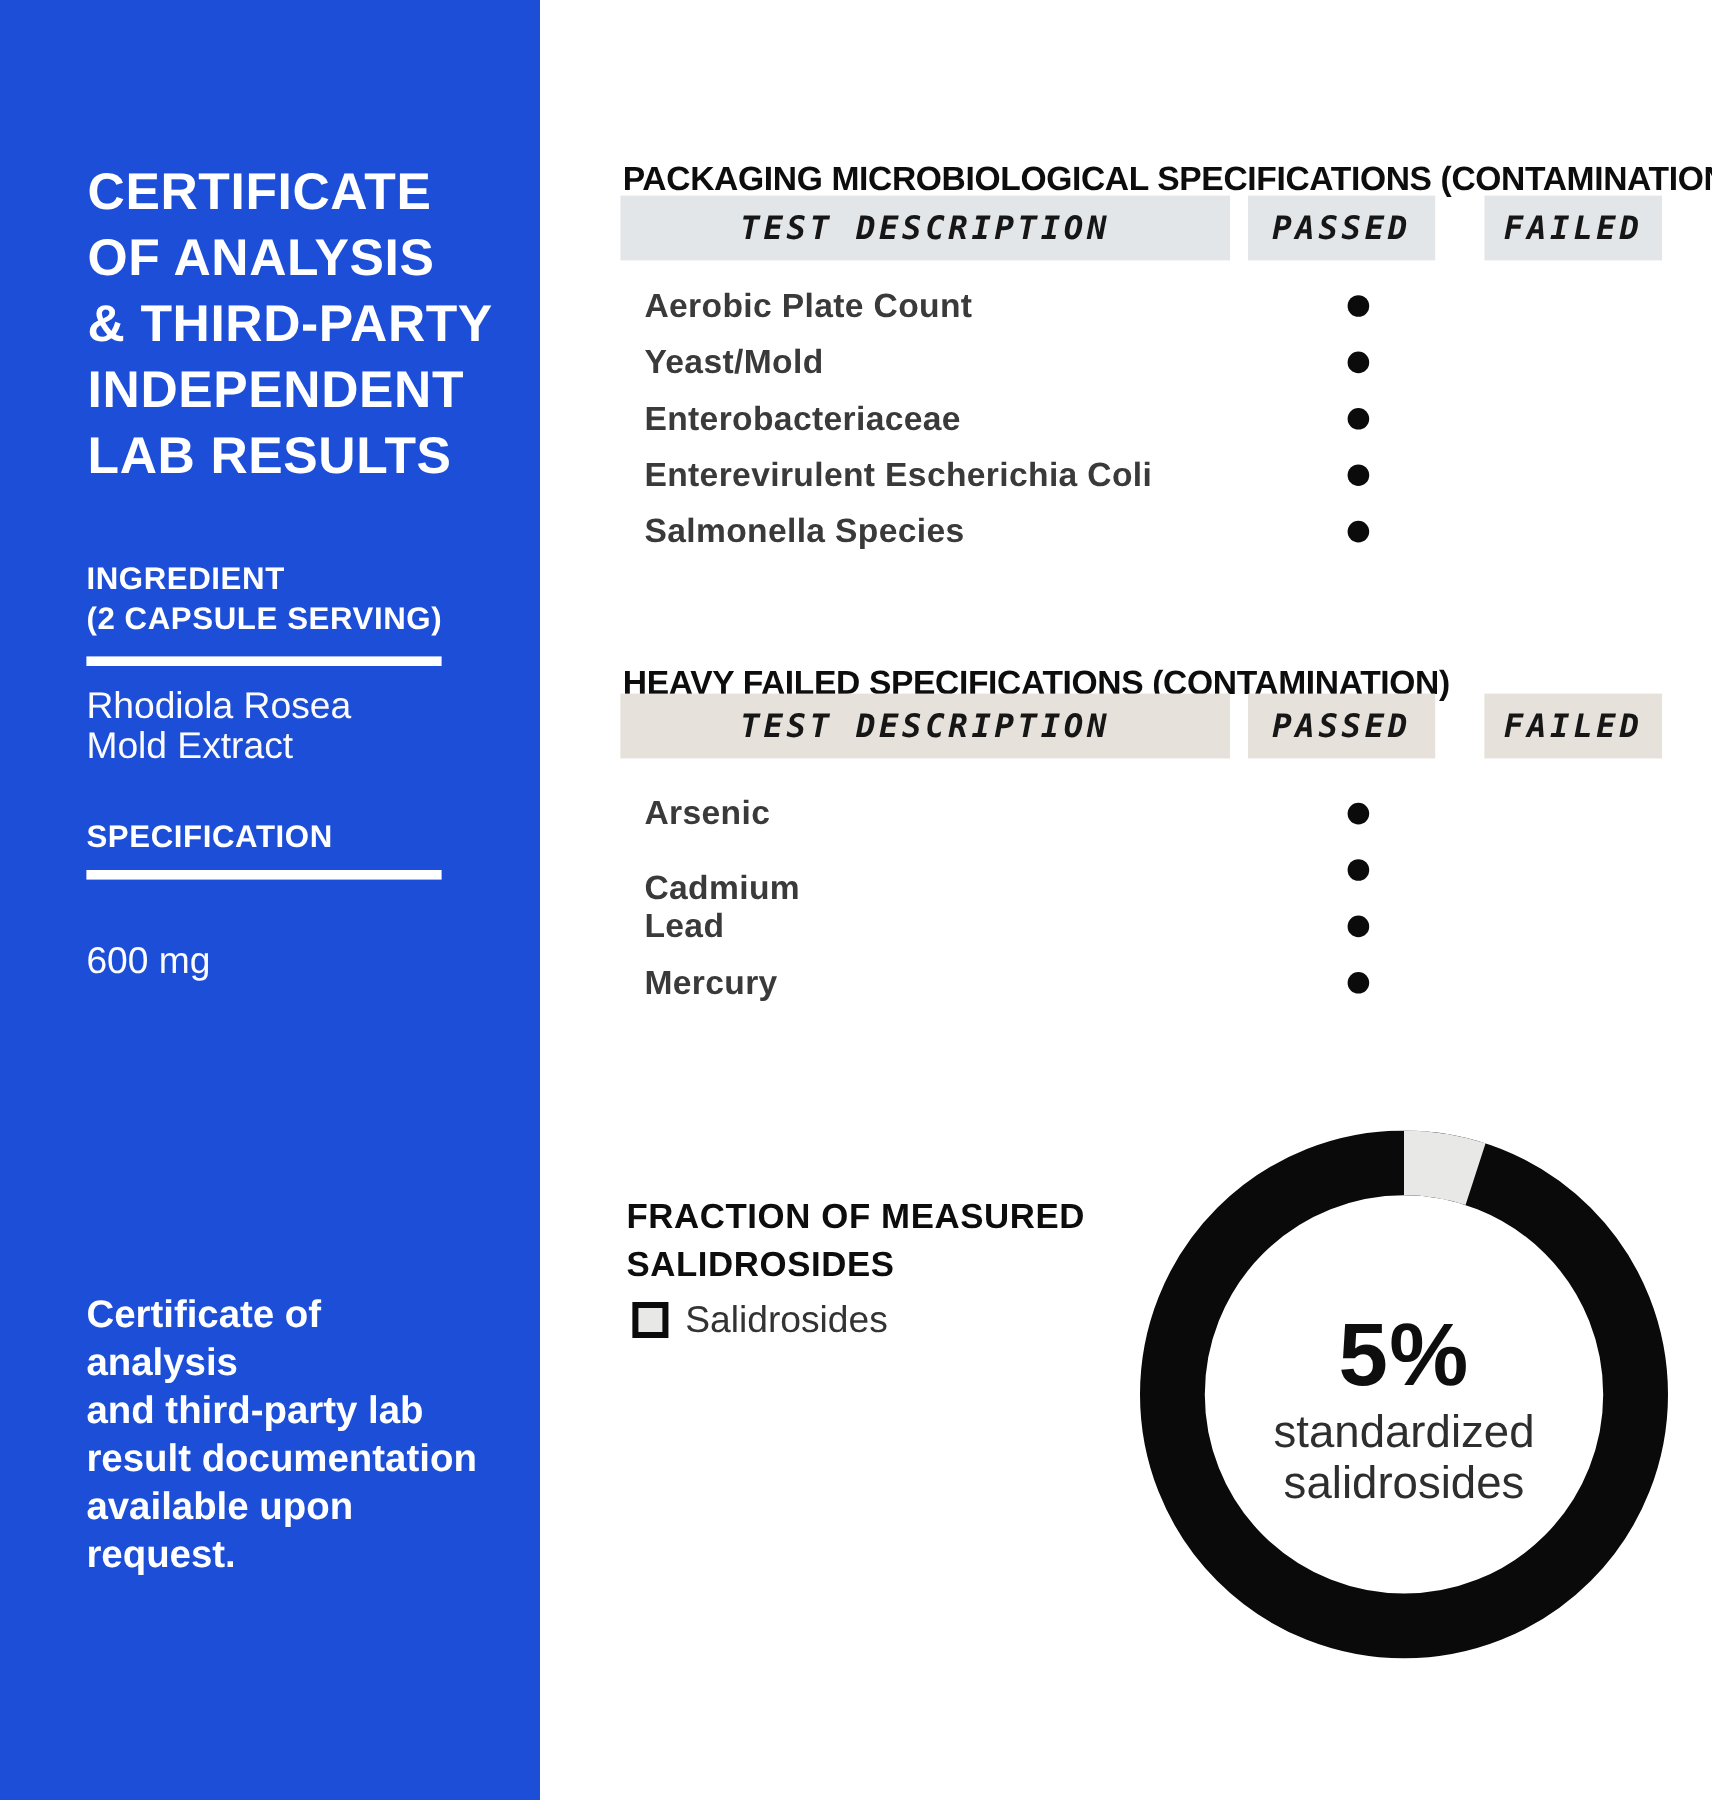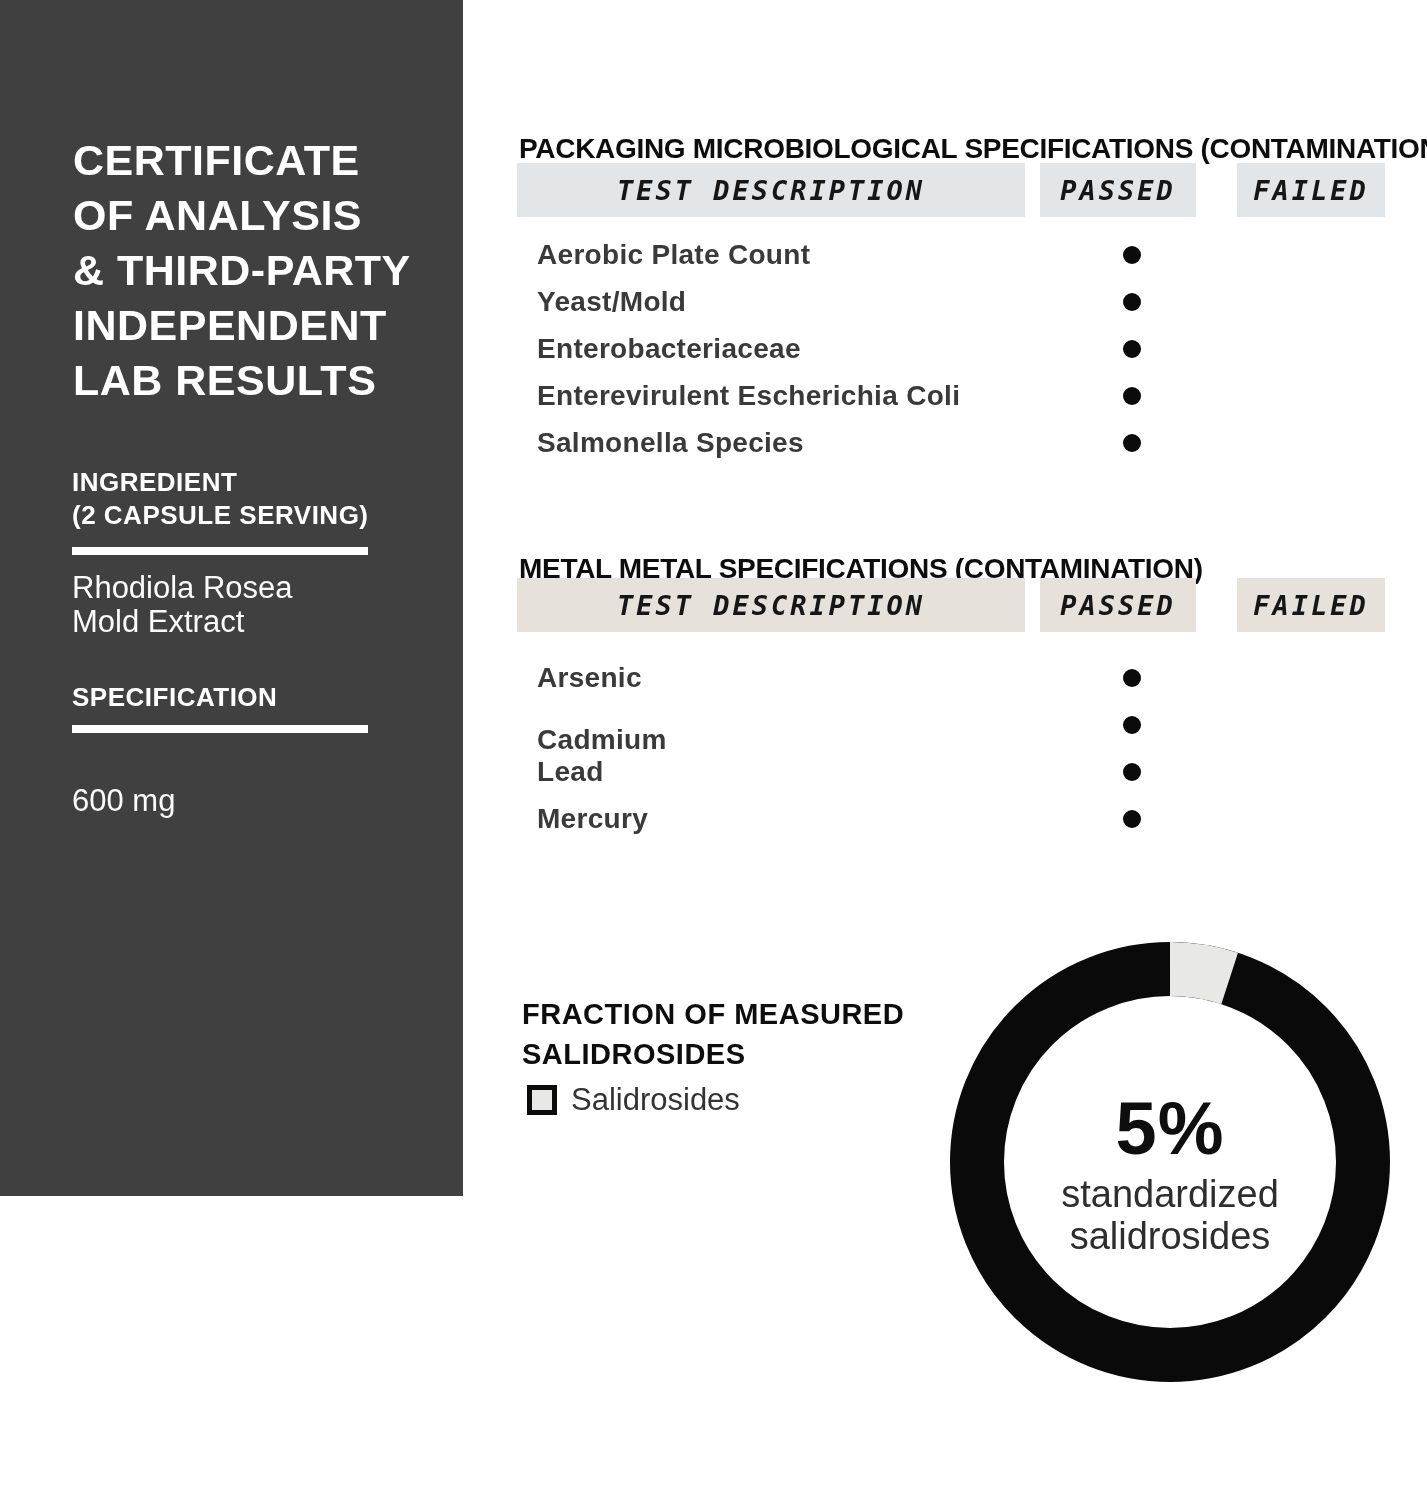--- a/index.html
+++ b/index.html
@@ -1,21 +1,21 @@
 <!DOCTYPE html>
 <html><head>
 <meta charset="utf-8">
 <style>
   html,body{margin:0;padding:0;background:#ffffff;}
   body{width:1427px;height:1500px;position:relative;overflow:hidden;
        font-family:"Liberation Sans","DejaVu Sans",sans-serif;color:#111;}
   .abs{position:absolute;}
 
   
-  .sidebar{left:0;top:0;width:450px;height:1196px;background:#404040;color:#ffffff;padding-left:13px;}
+  .sidebar{left:0;top:0;width:450px;height:1500px;background:#1d4ed8;color:#ffffff;}
   .sb-title{left:73px;top:104px;font-size:43px;line-height:55px;font-weight:700;letter-spacing:.5px;}
   .sb-label{left:72px;font-size:26px;line-height:33px;font-weight:700;letter-spacing:.5px;}
   .sb-rule{left:72px;width:296px;height:8px;background:#ffffff;}
   .sb-value{left:72px;font-size:31px;line-height:34px;font-weight:300;color:#fbfbfb;}
   .sb-note{left:72px;top:1075px;width:330px;font-size:32px;line-height:40px;font-weight:700;}
 
   
   .section-heading{font-size:28px;font-weight:700;letter-spacing:-.3px;color:#0d0d0d;white-space:nowrap;}
   .h1{left:519px;top:110px;}
   .h2{left:519px;top:530px;}
@@ -67,20 +67,27 @@
   <div class="abs sb-rule" style="top:547px"></div>
   <div class="abs sb-value" style="top:571px">
       <div>Rhodiola Rosea</div>
       <div>Mold Extract</div>
     </div>
 
   <div class="abs sb-label" style="top:681px">SPECIFICATION</div>
   <div class="abs sb-rule" style="top:725px"></div>
   <div class="abs sb-value" style="top:784px">600 mg</div>
 
+  <div class="abs sb-note">
+      <div>Certificate of analysis</div>
+      <div>and third-party lab</div>
+      <div>result documentation</div>
+      <div>available upon</div>
+      <div>request.</div>
+    </div>
 </aside>
 
 <h2 class="abs section-heading h1">PACKAGING MICROBIOLOGICAL SPECIFICATIONS (CONTAMINATION)</h2>
 
 <section class="abs tbl t1">
   <div class="hdr-row">
     <div class="hdr desc" style="background: rgb(227, 230, 232);">TEST DESCRIPTION</div>
     <div class="hdr passed" style="background: rgb(227, 230, 232);">PASSED</div>
     <div class="hdr failed" style="background: rgb(227, 230, 232);">FAILED</div>
   </div>
@@ -101,21 +108,21 @@
         <div class="row-label" style="color: rgb(58, 58, 58);">Enterevirulent Escherichia Coli</div>
         <div class="dot pass" style="background: rgb(11, 11, 11);"></div>
       </div>
       <div class="row">
         <div class="row-label" style="color: rgb(58, 58, 58);">Salmonella Species</div>
         <div class="dot pass" style="background: rgb(11, 11, 11);"></div>
       </div>
     </div>
 </section>
 
-<h2 class="abs section-heading h2">METAL METAL SPECIFICATIONS (CONTAMINATION)</h2>
+<h2 class="abs section-heading h2">HEAVY FAILED SPECIFICATIONS (CONTAMINATION)</h2>
 
 <section class="abs tbl t2">
   <div class="hdr-row">
     <div class="hdr desc" style="background: rgb(230, 226, 219);">TEST DESCRIPTION</div>
     <div class="hdr passed" style="background: rgb(230, 226, 219);">PASSED</div>
     <div class="hdr failed" style="background: rgb(230, 226, 219);">FAILED</div>
   </div>
   <div class="rows">
       <div class="row">
         <div class="row-label" style="color: rgb(58, 58, 58);">Arsenic</div>

